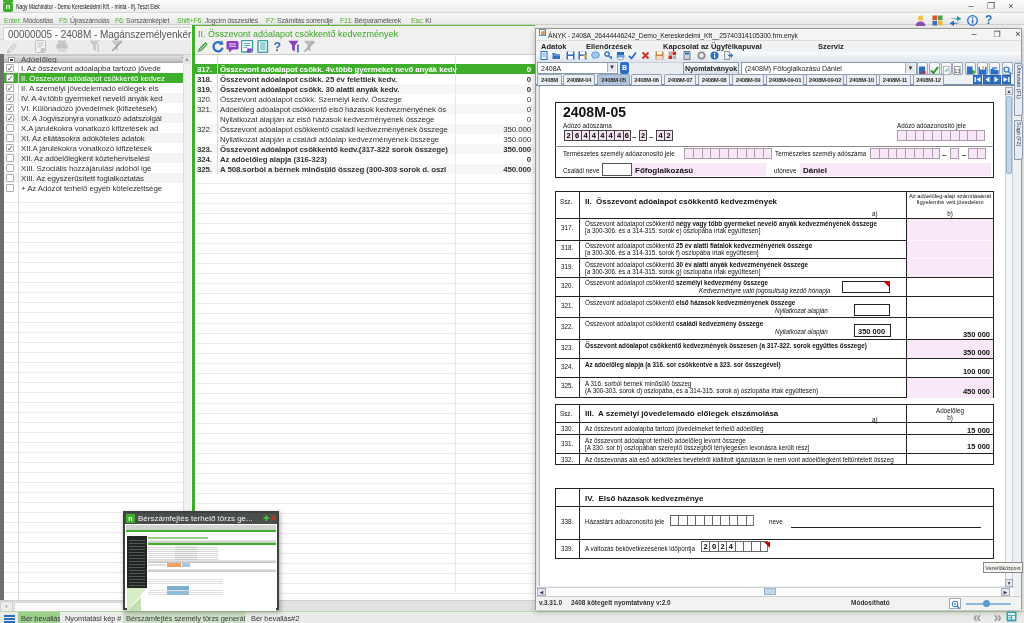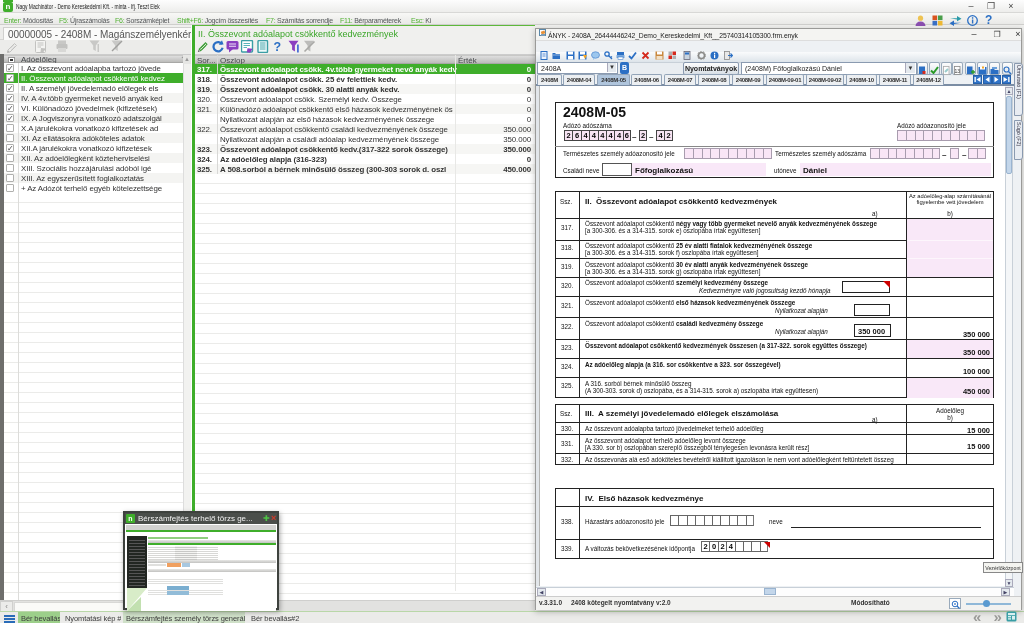--- a/index.html
+++ b/index.html
@@ -232,25 +232,20 @@
       <path d="M0.5 0.8 H10.5 L6.9 5.6 L6.9 11.5 L4.1 9.8 L4.1 5.6 Z" fill="#8b3fc0"></path>
       <rect x="9" y="4.5" width="1.8" height="8" fill="#4a6fd4"></rect>
     </svg>
 <svg class="abs" style="left:108px;top:0px;" width="13" height="13" viewBox="0 0 13 13">
       <path d="M1 0.8 H11 L7.4 5.6 L7.4 11.5 L4.6 9.8 L4.6 5.6 Z" fill="#bcbcba"></path>
       <path d="M1.5 11.5 L11.5 1.5" stroke="#a8a8a6" stroke-width="1.6"></path>
     </svg>
 </div>
 <div id="midgrid" class="abs">
     <div class="abs" style="left:0;top:119px;width:340px;height:427px;background:repeating-linear-gradient(#ffffff 0,#ffffff 9px,#ebebe9 9px,#ebebe9 10px);"></div>
-<div class="abs gridhead" style="left:0;top:0;width:340px;height:9px;">
-      <span class="abs" style="left:2px;top:0px;">Sor...</span>
-      <span class="abs" style="left:25px;top:0px;">Oszlop</span>
-      <span class="abs" style="left:263px;top:0px;">Érték</span>
-    </div>
 <div class="mrow" style="top:9px;background:#3fae2b;color:#fff;font-weight:bold;">
       <span class="no">317.</span>
       <span class="t">Összevont adóalapot csökk. 4v.több gyermeket nevő anyák kedv</span>
       <span class="v">0</span>
     </div>
 <div class="mrow" style="top:19px;background:#ffffff;font-weight:bold;">
       <span class="no">318.</span>
       <span class="t">Összevont adóalapot csökk. 25 év felettiek kedv.</span>
       <span class="v">0</span>
     </div>
@@ -259,21 +254,21 @@
       <span class="t">Összevont adóalapot csökk. 30 alatti anyák kedv.</span>
       <span class="v">0</span>
     </div>
 <div class="mrow" style="top:39px;background:#ffffff;">
       <span class="no">320.</span>
       <span class="t">Összevont adóalapot csökk. Személyi kedv. Összege</span>
       <span class="v">0</span>
     </div>
 <div class="mrow" style="top:49px;background:#f6f6f4;">
       <span class="no">321.</span>
-      <span class="t">Különadózó adóalapot csökkentő első házasok kedvezményének ös</span>
+      <span class="t">Adóelőleg adóalapot csökkentő első házasok kedvezményének ös</span>
       <span class="v">0</span>
     </div>
 <div class="mrow" style="top:59px;background:#ffffff;">
       <span class="no"></span>
       <span class="t">Nyilatkozat alapján az első házasok kedvezményének összege</span>
       <span class="v">0</span>
     </div>
 <div class="mrow" style="top:69px;background:#f6f6f4;">
       <span class="no">322.</span>
       <span class="t">Összevont adóalapot csökkentő családi kedvezményének összege</span>
@@ -344,20 +339,26 @@
  <div class="abs" style="left:23px;top:60px;width:75px;height:22px;background:repeating-linear-gradient(#fff 0,#fff 1.6px,#e0e0de 1.6px,#e0e0de 2.2px);"></div>
  <div class="abs" style="left:42px;top:73px;width:22px;height:4px;background:#7aaed0;"></div>
  <div class="abs" style="left:42px;top:78px;width:22px;height:4px;background:#92bcd8;"></div>
  <div class="abs" style="left:2px;top:75px;width:20px;height:23px;background:#fff;"></div>
  <div class="abs" style="left:2px;top:75px;width:0;height:0;border-left:20px solid #d8ecc8;border-top:0px solid transparent;border-bottom:23px solid transparent;"></div>
  <div class="abs" style="left:2px;top:84px;width:0;height:0;border-right:0 solid transparent;border-bottom:14px solid #c2e0b0;border-left:14px solid transparent;"></div>
 </div>
 
 <div id="anyk" class="abs">
   <div class="tbar"></div>
+  <div class="menu">
+    <span style="left:5px;">Adatok</span>
+      <span style="left:50px;">Ellenőrzések</span>
+    <span style="left:127px;">Kapcsolat az Ügyfélkapuval</span>
+      <span style="left:282px;">Szerviz</span>
+  </div>
   <div class="row2"></div>
   <div class="tabs"></div>
   <div class="tabline"></div>
   <div class="icons"></div>
 <div class="abs" style="left:3px;top:0px;width:7px;height:7px;background:#fff;border:1px solid #5a87a8;">
       <span class="abs" style="left:1px;top:0.5px;width:4px;height:2.5px;background:#e8923a;transform:rotate(-20deg);"></span>
       <span class="abs" style="left:0.5px;top:3.5px;width:4.5px;height:2px;background:#7a9cb8;"></span>
     </div>
 <div class="abs" style="left:12px;top:3px;font-size:6.8px;letter-spacing:-0.1px;color:#222;white-space:nowrap;">ÁNYK - 2408A_26444446242_Demo_Kereskedelmi_Kft__25740314105300.frm.enyk</div>
 <div class="abs" style="left:432px;top:1px;width:12px;height:10px;font-size:9px;color:#333;text-align:center;line-height:9px;">–</div>

